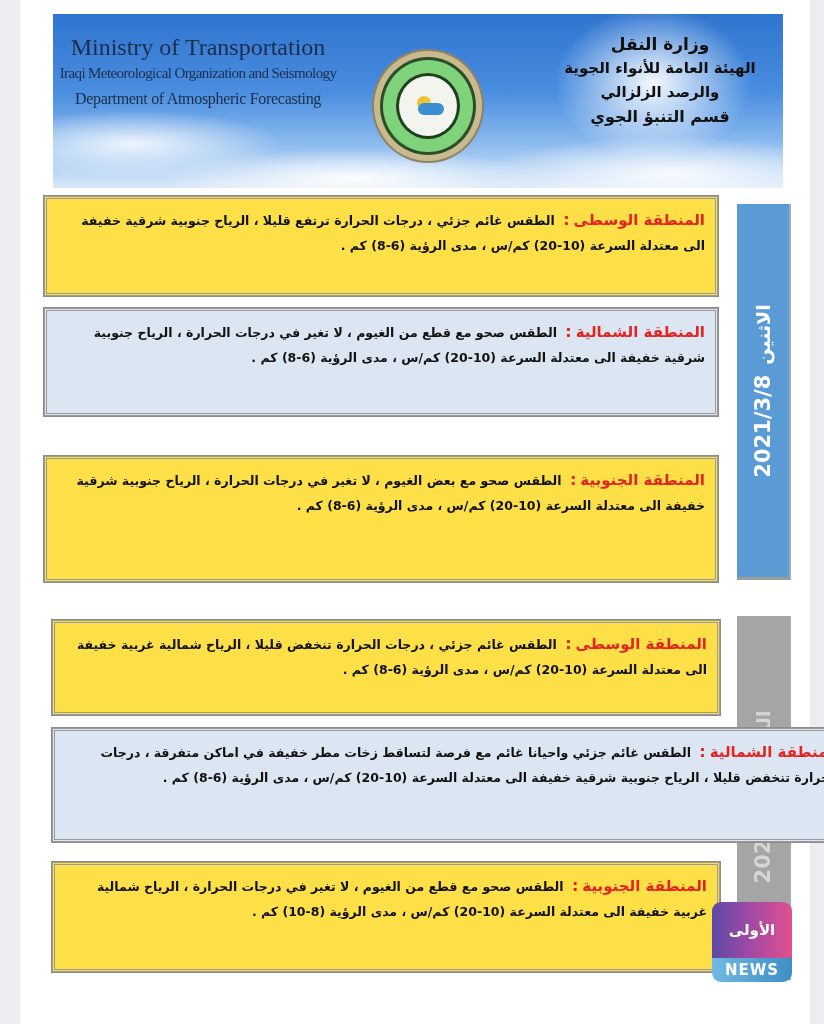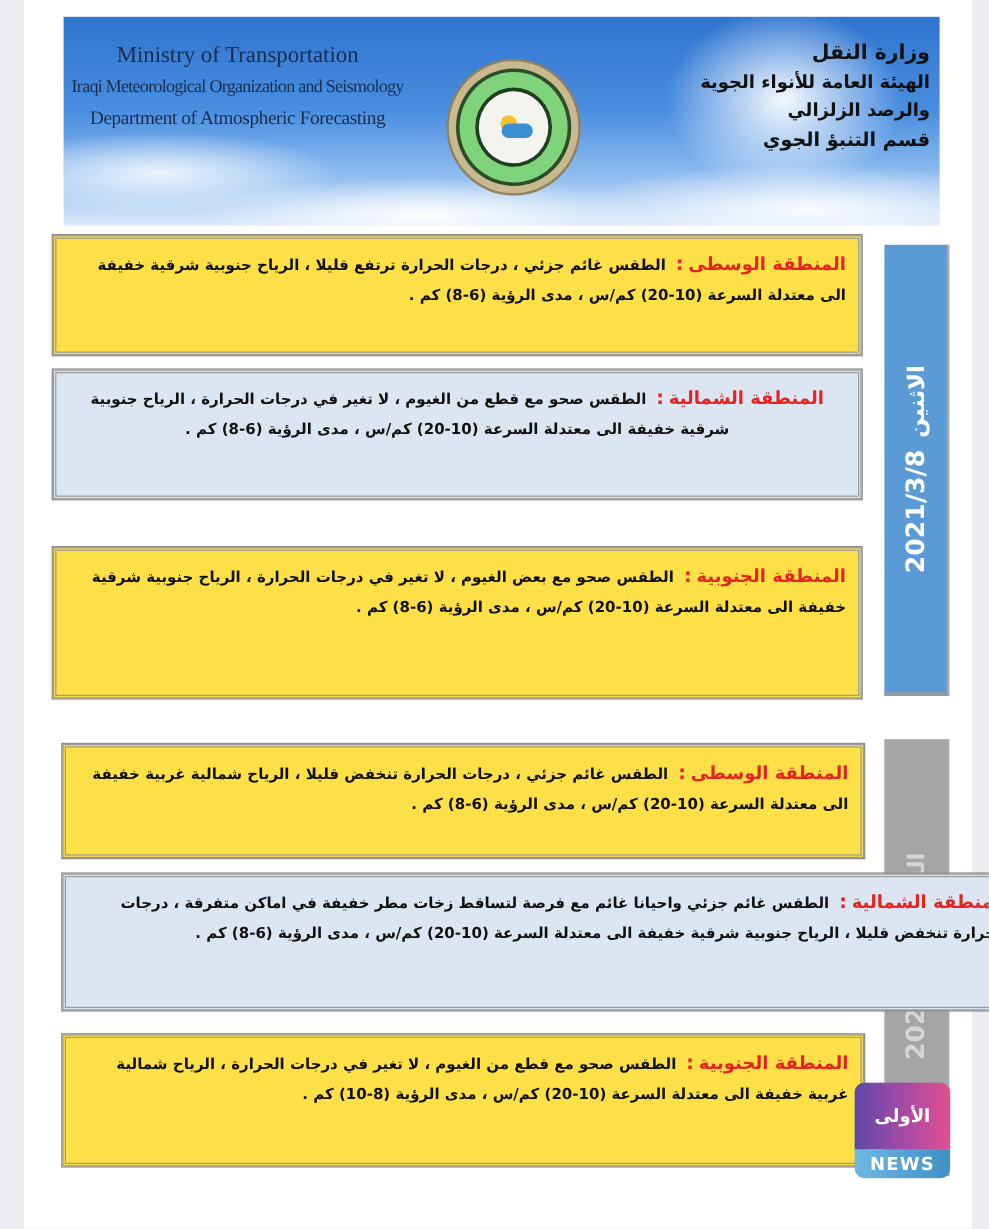--- a/index.html
+++ b/index.html
@@ -21,25 +21,25 @@
       radial-gradient(ellipse 260px 40px at 300px 165px, rgba(255,255,255,0.95), rgba(255,255,255,0) 75%),
       radial-gradient(ellipse 200px 45px at 80px 130px, rgba(255,255,255,0.85), rgba(255,255,255,0) 75%),
       radial-gradient(ellipse 260px 50px at 620px 160px, rgba(255,255,255,0.9), rgba(255,255,255,0) 75%),
       linear-gradient(180deg, #2f74cf 0%, #4a8ee0 45%, #8dbbef 75%, #d9e8f8 100%);
     overflow:hidden;
   }
   .banner .en {
     position:absolute; left:0; top:20px; width:290px; text-align:center;
     font-family:"Liberation Serif", serif; color:#1c2d4a;
   }
-  .banner .en .l1 { font-size:19px; line-height:26px; }
+  .banner .en .l1 { font-size:24px; line-height:26px; }
   .banner .en .l2 { font-size:15px; line-height:26px; letter-spacing:-0.6px; }
   .banner .en .l3 { font-size:16px; line-height:26px; letter-spacing:-0.3px; }
   .banner .ar {
-    position:absolute; right:8px; top:18px; width:230px; text-align:right;
+    position:absolute; right:8px; top:18px; width:230px; text-align:center;
     direction:rtl; color:#111; font-weight:bold;
   }
   .banner .ar .l1 { font-size:17px; line-height:24px; }
   .banner .ar .l2 { font-size:15px; line-height:24px; }
   .banner .ar .l3 { font-size:16px; line-height:26px; }
   .logo {
     position:absolute; left:321px; top:37px; width:108px; height:110px; border-radius:50%;
     background:#c9b98e; box-shadow:0 0 0 2px #8e8260;
   }
   .logo .ring1 { position:absolute; left:6px; top:6px; right:6px; bottom:6px; border-radius:50%; background:#2b4d2a; }
@@ -123,21 +123,21 @@
   <div class="vtext">
     <span>2021/3/8</span><span class="day">الاثنين</span>
   </div>
 </div>
 
 <div class="box grey" style="left:44px; top:196px; width:674px; height:100px;">
   <span class="region">المنطقة الوسطى</span><span class="sep">:</span>
   <span>الطقس غائم جزئي ، درجات الحرارة ترتفع قليلا ، الرياح جنوبية شرقية خفيفة الى معتدلة السرعة (10-20) كم/س ، مدى الرؤية (6-8) كم .</span>
 </div>
 
-<div class="box blue" style="left:44px; top:308px; width:674px; height:108px;text-align:center;">
+<div class="box blue" style="left:44px; top:308px; width:674px; height:108px;">
   <span class="region">المنطقة الشمالية</span><span class="sep">:</span>
   <span>الطقس صحو مع قطع من الغيوم ، لا تغير في درجات الحرارة ، الرياح جنوبية شرقية خفيفة الى معتدلة السرعة (10-20) كم/س ، مدى الرؤية (6-8) كم .</span>
 </div>
 
 <div class="box grey" style="left:44px; top:456px; width:674px; height:126px;">
   <span class="region">المنطقة الجنوبية</span><span class="sep">:</span>
   <span>الطقس صحو مع بعض الغيوم ، لا تغير في درجات الحرارة ، الرياح جنوبية شرقية خفيفة الى معتدلة السرعة (10-20) كم/س ، مدى الرؤية (6-8) كم .</span>
 </div>
 
 <div class="datebar grey" style="left:737px; top:616px; width:54px; height:364px;">

